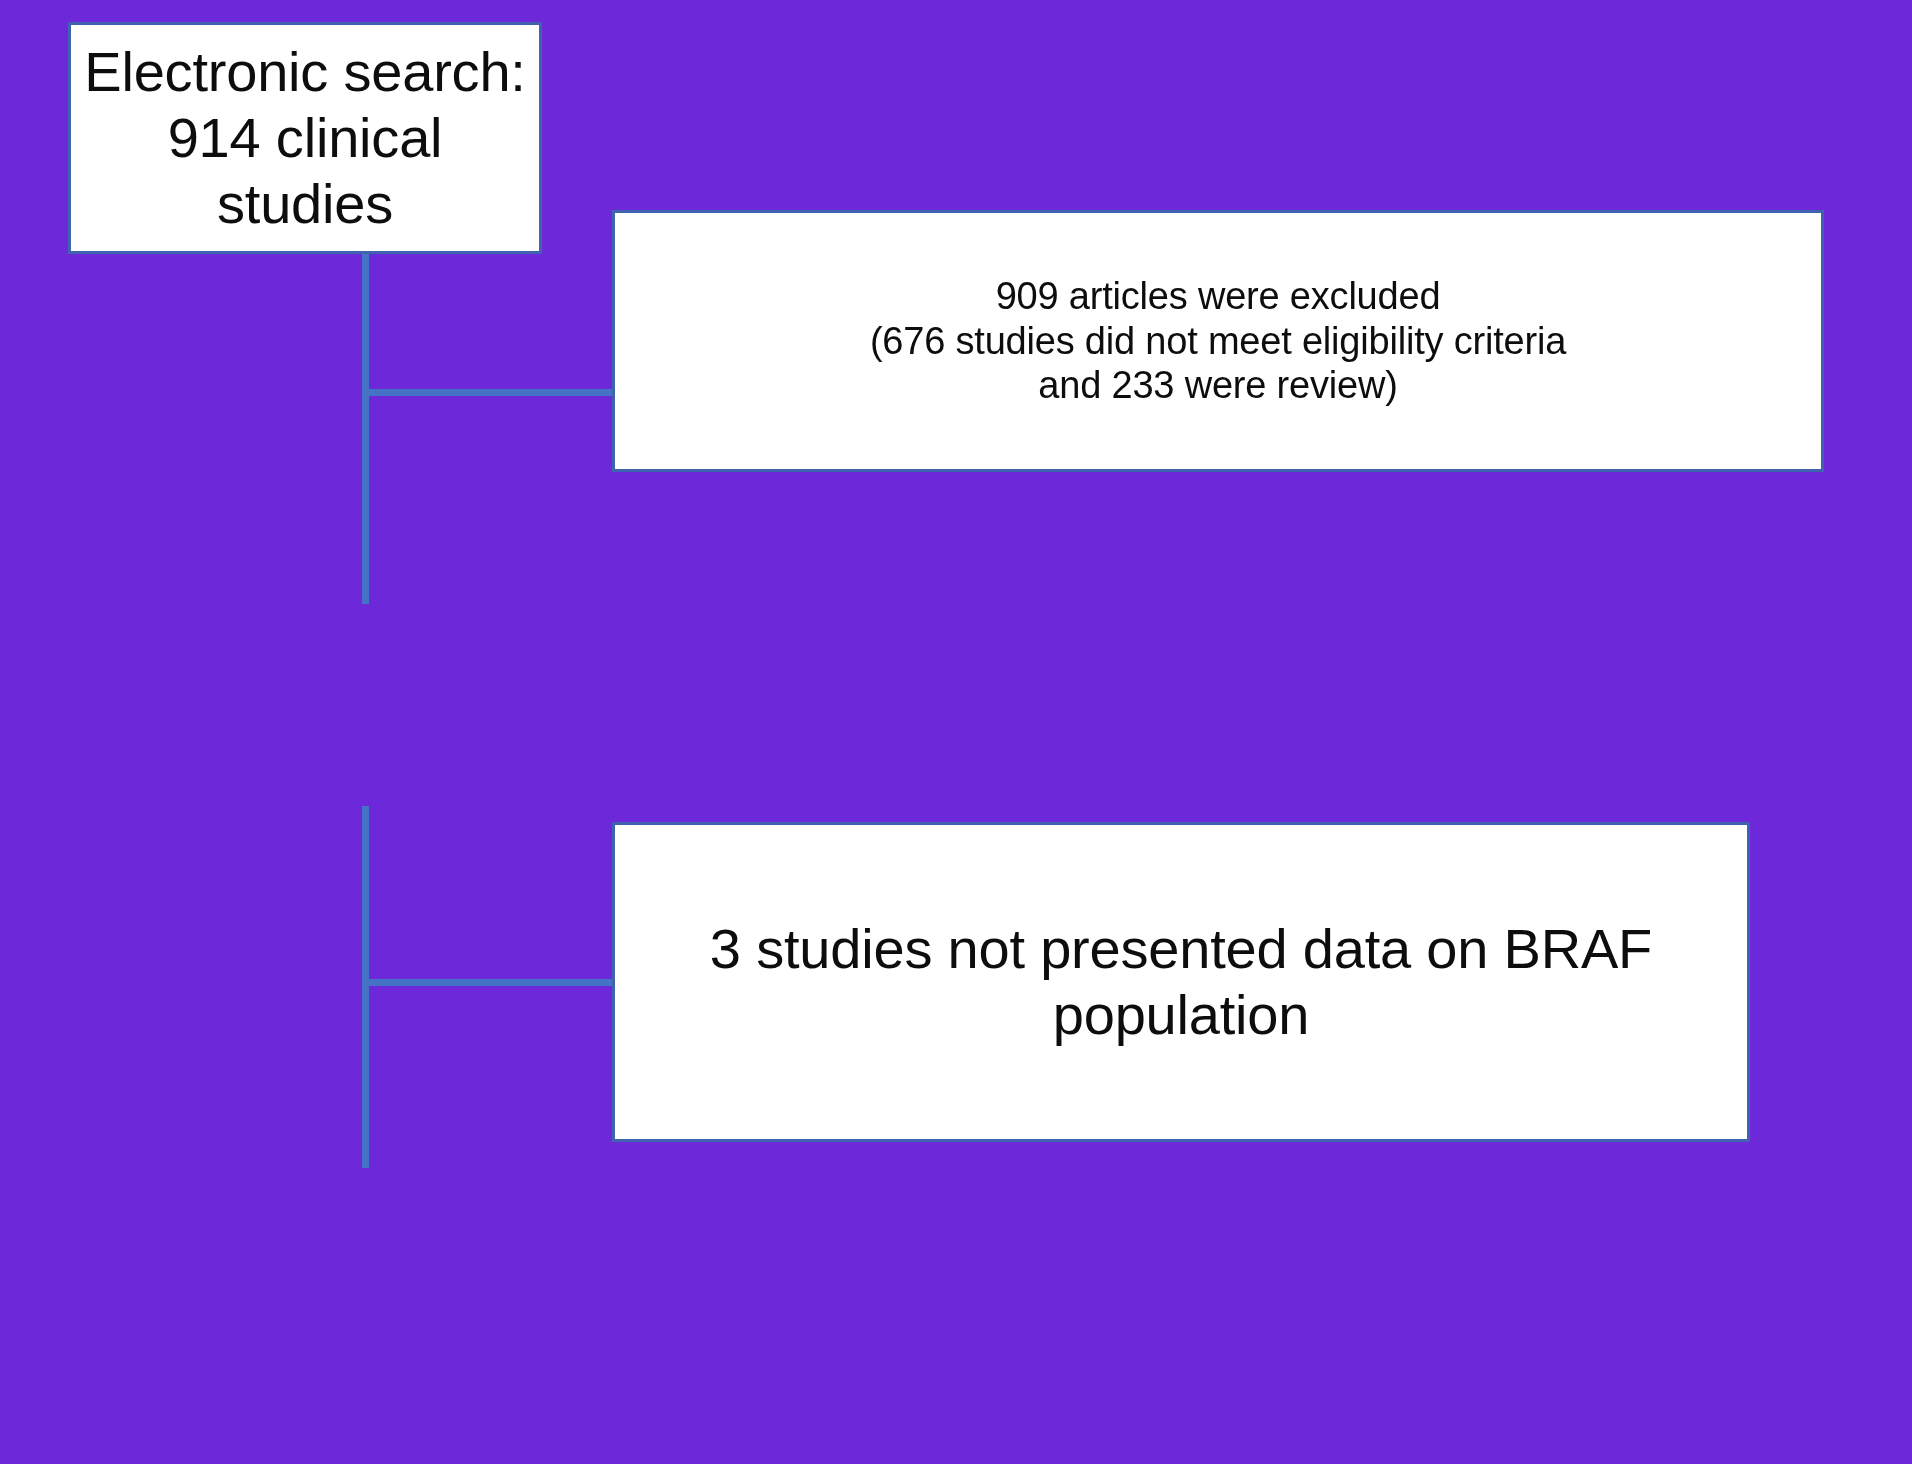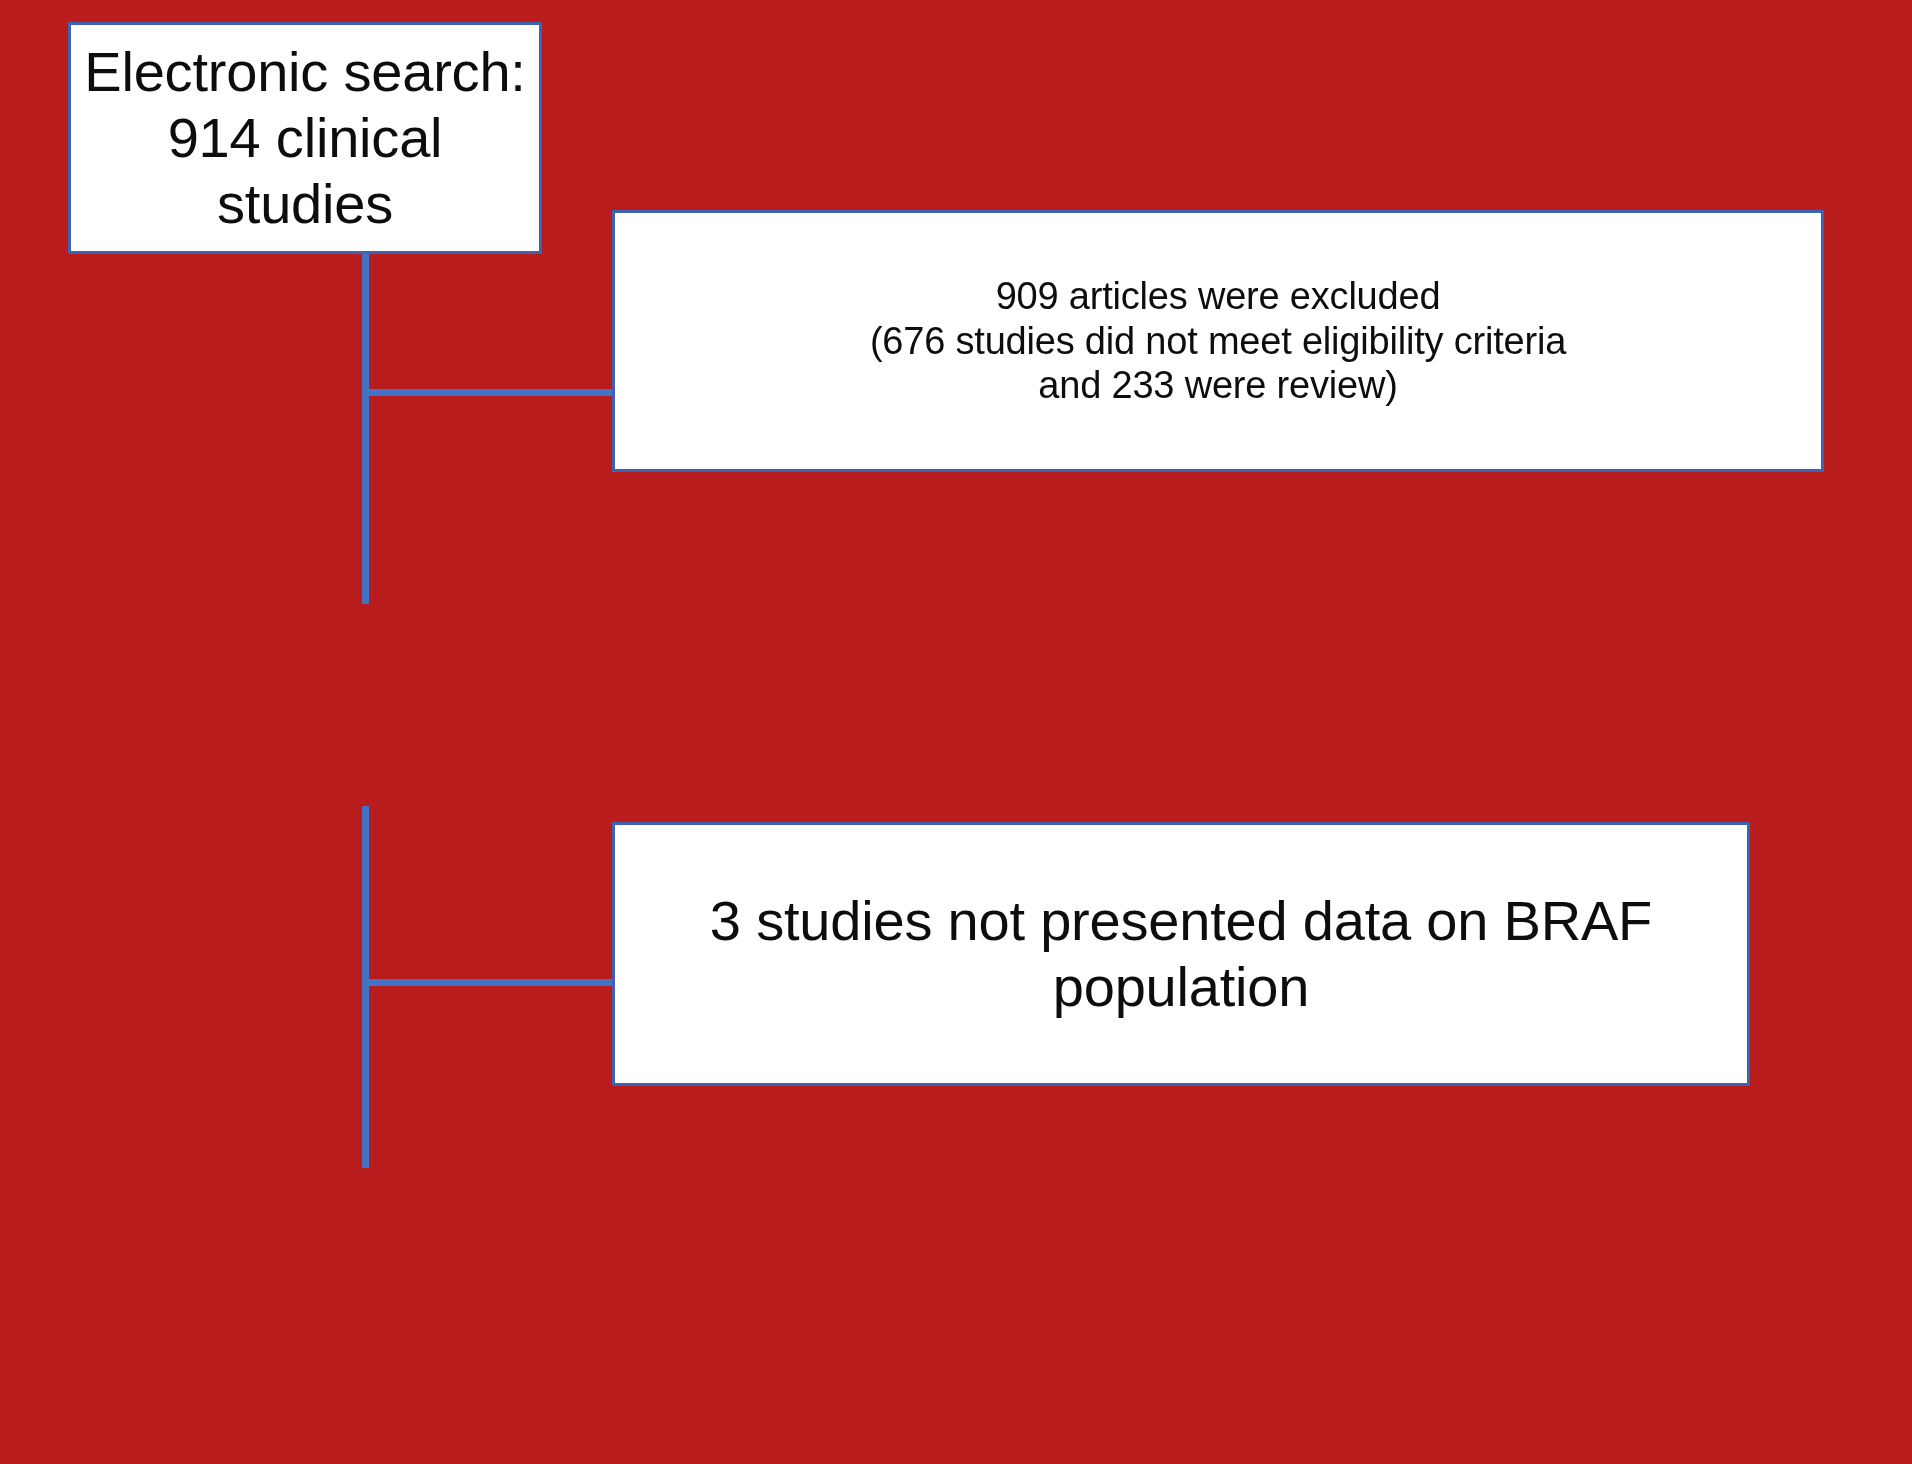--- a/index.html
+++ b/index.html
@@ -7,21 +7,21 @@
     padding: 0;
     background: #ffffff;
   }
   body {
     font-family: "Liberation Sans", sans-serif;
   }
   #canvas {
     position: relative;
     width: 1912px;
     height: 1464px;
-    background: #b91c1c;
+    background: #6d28d9;
     overflow: hidden;
   }
   .node {
     position: absolute;
     box-sizing: border-box;
     border: 3px solid #3f63ae;
     background: #ffffff;
     display: flex;
     align-items: center;
     justify-content: center;
@@ -33,21 +33,21 @@
   }
   .node .label {
     width: 100%;
     white-space: pre-line;
   }
 
   
   #node-search        { left: 68px;  top: 22px;   width: 474px;  height: 232px; font-size: 56px; }
   #node-excluded      { left: 612px; top: 210px;  width: 1212px; height: 262px; font-size: 38px; }
   #node-fulltext      { left: 68px;  top: 600px;  width: 474px;  height: 210px; font-size: 56px; }
-  #node-nobraf        { left: 612px; top: 822px;  width: 1138px; height: 264px; font-size: 56px; }
+  #node-nobraf        { left: 612px; top: 822px;  width: 1138px; height: 320px; font-size: 56px; }
   #node-included      { left: 20px;  top: 1164px; width: 566px;  height: 266px; font-size: 56px; }
 
   
   .conn {
     position: absolute;
     background: #4472c4;
   }
   .conn-v { width: 7px; }
   .conn-h { height: 7px; }
 

